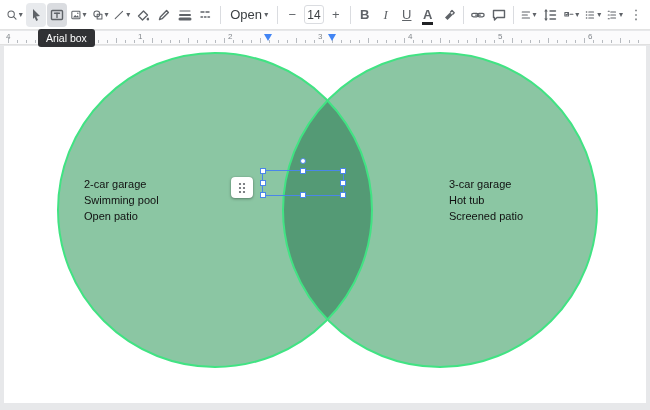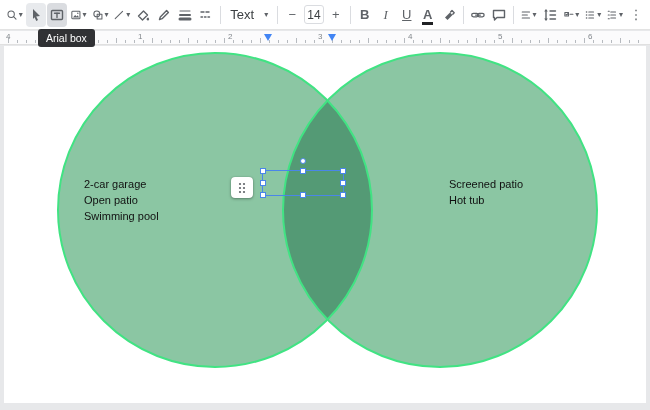--- a/index.html
+++ b/index.html
@@ -141,21 +141,21 @@
   <div class="tbtn">
     <svg class="ic" width="16" height="16" viewBox="0 0 16 16">
       <line class="s" x1="3" y1="5" x2="13" y2="5" stroke-dasharray="3 2"></line>
       <line class="s" x1="3" y1="10" x2="13" y2="10" stroke-dasharray="1.5 2"></line>
       </svg>
   </div>
 
   <div class="sep"></div>
 
   <div class="tbtn font-btn">
-    <span>Text</span>
+    <span>Open</span>
     <span class="caret">▾</span>
   </div>
 
   <div class="sep"></div>
 
   <div class="tbtn">−</div>
   <div class="sizebox">14</div>
   <div class="tbtn">+</div>
 
   <div class="sep"></div>
@@ -349,27 +349,28 @@
       </defs>
     <circle class="fillc" cx="211" cy="164" r="157"></circle>
     <circle class="fillc" cx="436" cy="164" r="157"></circle>
     <circle class="overlap" cx="436" cy="164" r="157" clip-path="url(#clipA)"></circle>
     <circle class="ring" cx="211" cy="164" r="157"></circle>
     <circle class="ring" cx="436" cy="164" r="157"></circle>
   </svg>
 
   <div class="venn-label left">
     <div>2-car garage</div>
+    <div>Swimming pool</div>
     <div>Open patio</div>
-    <div>Swimming pool</div>
   </div>
 
   <div class="venn-label right">
+    <div>3-car garage</div>
+    <div>Hot tub</div>
     <div>Screened patio</div>
-    <div>Hot tub</div>
   </div>
 
   <div class="selection">
     <div class="rotate-dot"></div>
     <div class="handle h-tl"></div>
     <div class="handle h-tc"></div>
     <div class="handle h-tr"></div>
     <div class="handle h-ml"></div>
     <div class="handle h-mr"></div>
     <div class="handle h-bl"></div>

